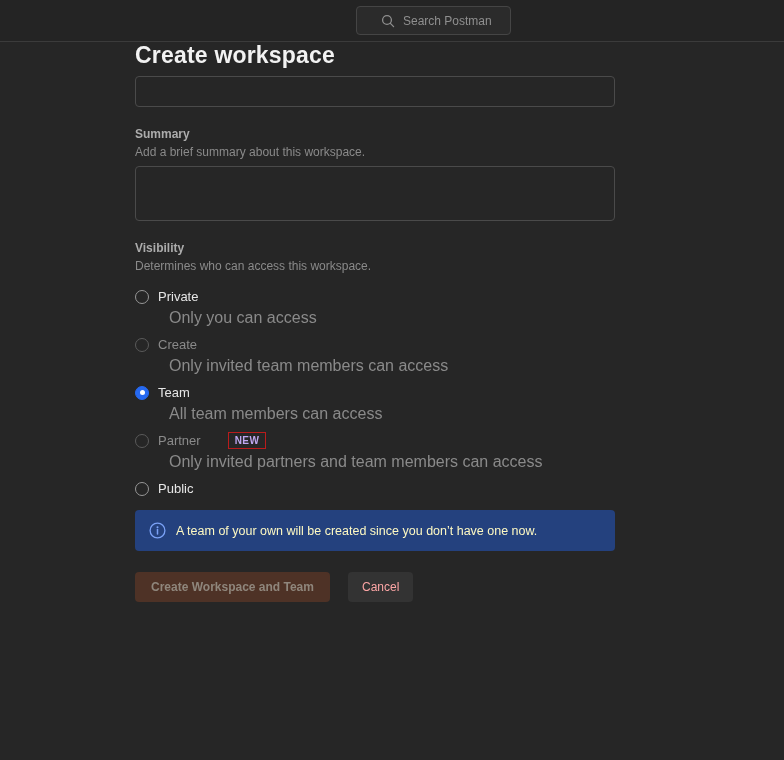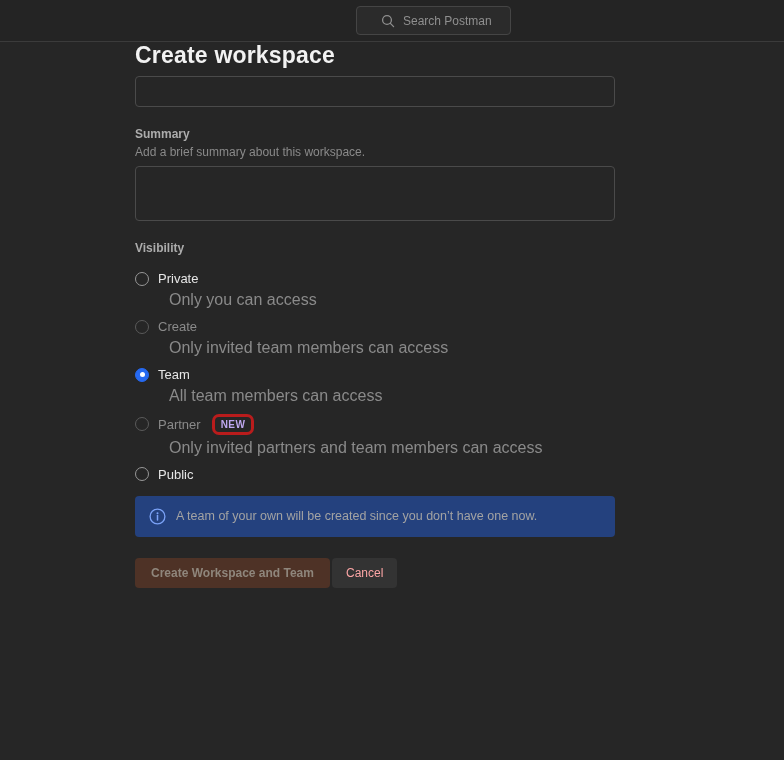--- a/index.html
+++ b/index.html
@@ -106,48 +106,48 @@
   .option.disabled .option-label { color: #8a8a8a; }
   .option.disabled .radio { border-color: #5a5a5a; }
   .option.disabled .option-row { cursor: default; }
   .option-desc {
     font-size: 16px;
     color: #8a8a8a;
     margin: 4px 0 0 34px;
   }
   .badge-new {
     display: inline-block;
-    margin-left: 2px;
+    margin-left: 18px;
     font-size: 10px;
     font-weight: 600;
     letter-spacing: .5px;
     color: #bfa8f0;
-    border: 3px solid #b91c1c;
-    border-radius: 7px;
+    border: 1px solid #b91c1c;
+    border-radius: 0;
     padding: 1.5px 6px 1px;
     line-height: 1.2;
   }
   
   .banner {
     width: 480px;
     margin-top: 13px;
     background: #24417e;
     border-radius: 4px;
     display: flex;
     align-items: center;
     gap: 10px;
     padding: 12px 14px;
   }
   .banner .info-ic { flex: 0 0 auto; display: flex; }
-  .banner-text { font-size: 12.5px; color: #a3a3a3; }
+  .banner-text { font-size: 12.5px; color: #fef9c3; }
   
   .actions {
     margin-top: 21px;
     display: flex;
-    gap: 2px;
+    gap: 18px;
     align-items: center;
   }
   button {
     font-family: "Liberation Sans", sans-serif;
     font-size: 12px;
     border: none;
     border-radius: 4px;
     height: 30px;
     cursor: pointer;
   }
@@ -184,20 +184,21 @@
   <div class="col">
     <h1 class="page-title">Create workspace</h1>
 
     <input class="text-input" type="text" value="" style="">
 
     <div class="field-label">Summary</div>
     <div class="field-help">Add a brief summary about this workspace.</div>
     <textarea class="text-area" style=""></textarea>
 
     <div class="field-label">Visibility</div>
+    <div class="field-help">Determines who can access this workspace.</div>
 
     <div class="options">
 
       <div class="option">
         <div class="option-row">
           <span class="radio"></span>
           <span class="option-label">Private</span>
         </div>
         <div class="option-desc">Only you can access</div>
       </div>

